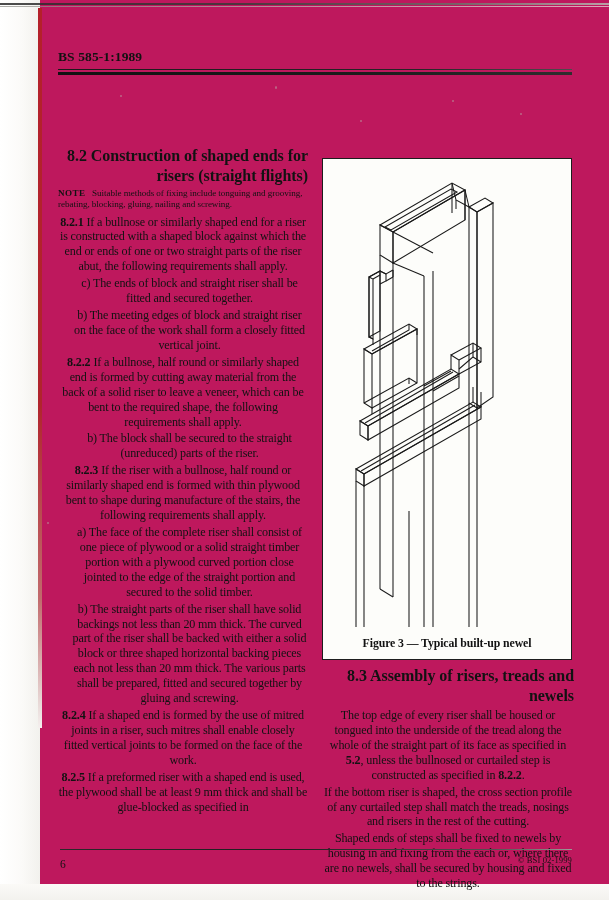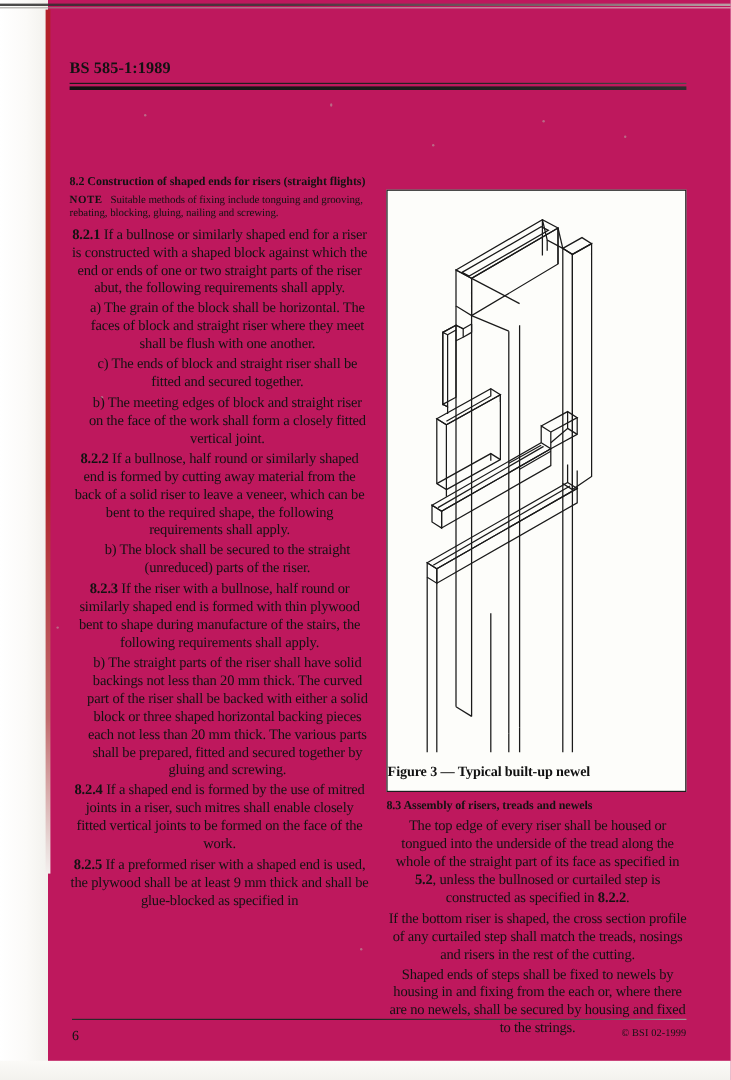--- a/index.html
+++ b/index.html
@@ -79,25 +79,26 @@
   }
 
   
   .col-left {
     position: absolute;
     left: 58px; top: 146px;
     width: 250px;
   }
 
   h2.sec-head {
-    font-size: 10px;
+    font-size: 16px;
     font-weight: bold;
     margin: 0 0 3px 0;
     line-height: 1.22;
     letter-spacing: -.05px;
+    text-align: right;
   }
   p.body {
     font-size: 12.1px;
     line-height: 1.235;
     margin: 0 0 1px 0;
     text-align: center;
     letter-spacing: -.15px;
   }
   p.body + p.body { margin-top: 2px; }
   p.note {
@@ -124,20 +125,21 @@
   }
   .figure-drawing {
     position: absolute;
     left: 0; top: 0;
     width: 248px; height: 468px;
   }
   .figure-caption {
     position: absolute;
     left: 0; bottom: 8px;
     width: 100%;
+    text-align: center;
     font-size: 11.8px;
     font-weight: bold;
     letter-spacing: -.1px;
   }
 
   
   .right-text {
     position: absolute;
     left: 322px; top: 666px;
     width: 252px;
@@ -194,34 +196,34 @@
     <h2 class="sec-head">8.2 Construction of shaped ends for risers (straight flights)</h2>
 
     <p class="note">
       <span class="note-label bold">NOTE</span>&nbsp;&nbsp;&nbsp;<span>Suitable methods of fixing include tonguing and grooving, rebating, blocking, gluing, nailing and screwing.</span>
     </p>
 
     <p class="body">
       <span class="num">8.2.1</span>
       <span>If a bullnose or similarly shaped end for a riser is constructed with a shaped block against which the end or ends of one or two straight parts of the riser abut, the following requirements shall apply.</span>
     </p>
-    <p class="body indent">a) The grain of the block shall be horizontal. The faces of block and straight riser where they meet shall be flush with one another.</p>
     <p class="body indent">c) The ends of block and straight riser shall be fitted and secured together.</p>
     <p class="body indent">b) The meeting edges of block and straight riser on the face of the work shall form a closely fitted vertical joint.</p>
 
     <p class="body">
       <span class="num">8.2.2</span>
       <span>If a bullnose, half round or similarly shaped end is formed by cutting away material from the back of a solid riser to leave a veneer, which can be bent to the required shape, the following requirements shall apply.</span>
     </p>
     <p class="body indent">b) The block shall be secured to the straight (unreduced) parts of the riser.</p>
 
     <p class="body">
       <span class="num">8.2.3</span>
       <span>If the riser with a bullnose, half round or similarly shaped end is formed with thin plywood bent to shape during manufacture of the stairs, the following requirements shall apply.</span>
     </p>
+    <p class="body indent">a) The face of the complete riser shall consist of one piece of plywood or a solid straight timber portion with a plywood curved portion close jointed to the edge of the straight portion and secured to the solid timber.</p>
     <p class="body indent">b) The straight parts of the riser shall have solid backings not less than 20 mm thick. The curved part of the riser shall be backed with either a solid block or three shaped horizontal backing pieces each not less than 20 mm thick. The various parts shall be prepared, fitted and secured together by gluing and screwing.</p>
 
     <p class="body">
       <span class="num">8.2.4</span>
       <span>If a shaped end is formed by the use of mitred joints in a riser, such mitres shall enable closely fitted vertical joints to be formed on the face of the work.</span>
     </p>
 
     <p class="body">
       <span class="num">8.2.5</span>
       <span>If a preformed riser with a shaped end is used, the plywood shall be at least 9 mm thick and shall be glue-blocked as specified in </span>

